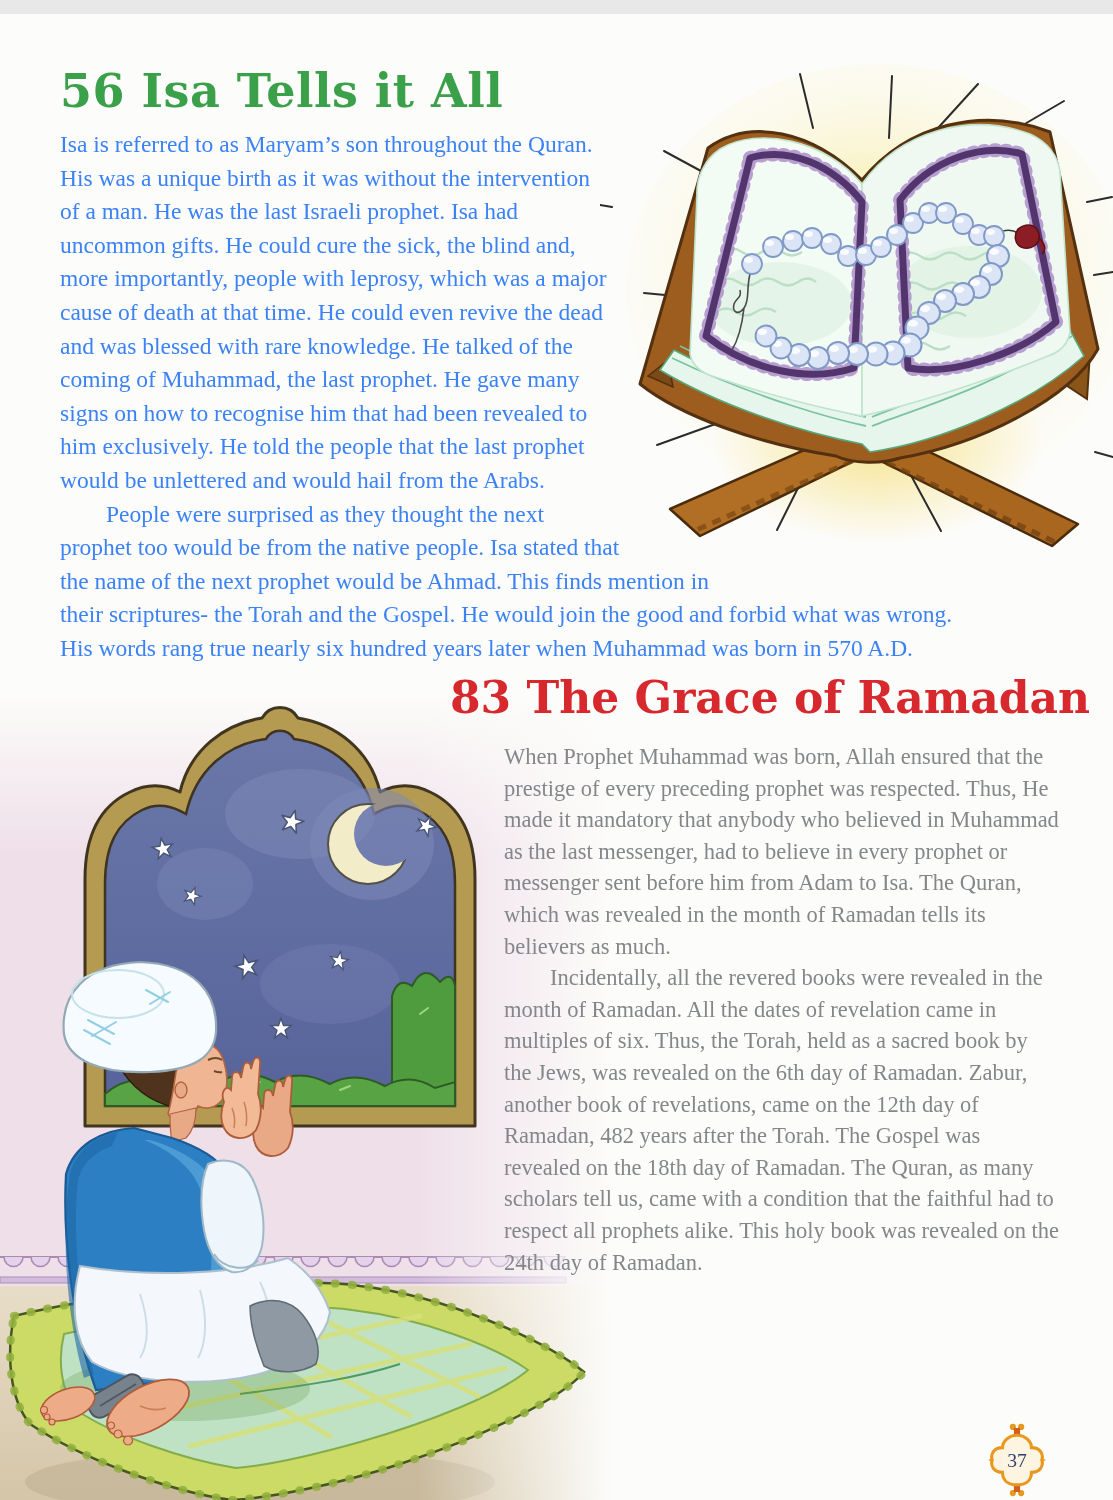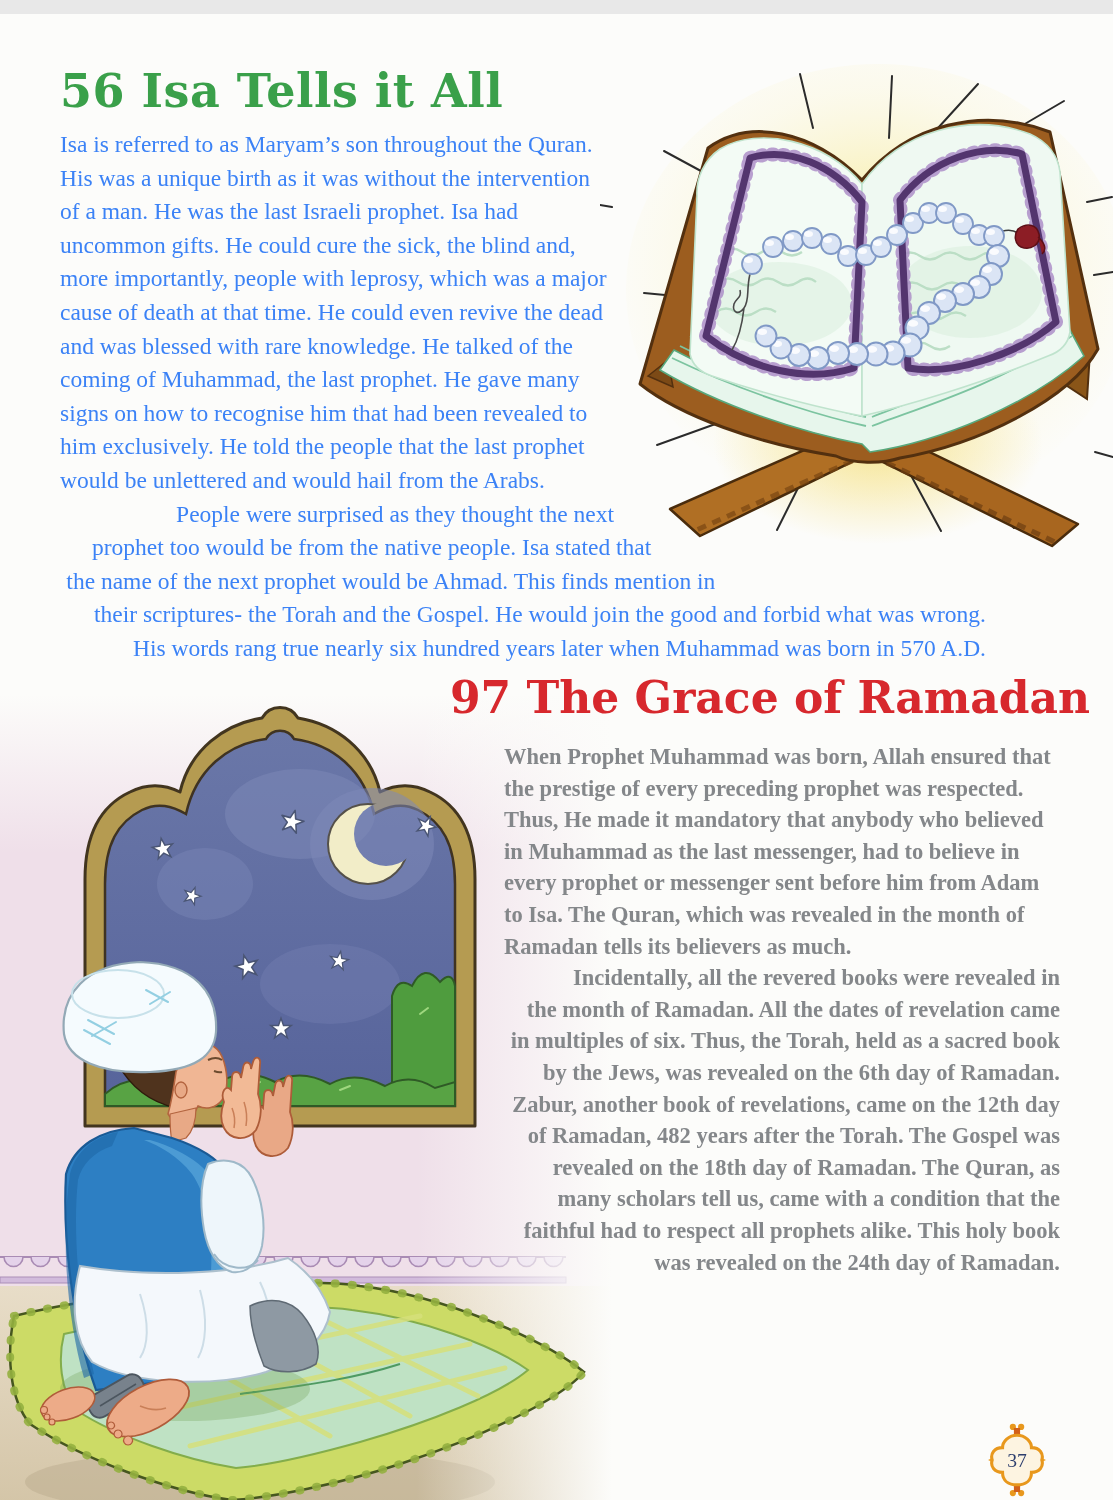--- a/index.html
+++ b/index.html
@@ -3,23 +3,23 @@
 <meta charset="utf-8">
 <style>
   html,body{margin:0;padding:0;background:#e8e8e8;}
   .page{position:relative;width:1113px;height:1500px;background:#fcfcfa;overflow:hidden;
         font-family:"Liberation Serif",serif;margin:14px auto;}
   .story-title{font-family:"DejaVu Serif",serif;font-weight:bold;margin:0;position:absolute;z-index:2;}
   #t56{left:60px;top:50px;font-size:46px;letter-spacing:0.5px;}
   #t57{left:450px;top:658px;width:640px;font-size:44px;text-align:center;white-space:nowrap;}
   .body-text{position:absolute;color:#84878a;z-index:2;}
   .body-text p{margin:0;}
-  .body-text p.indent{text-indent:46px;text-align:right;}
+  .body-text p.indent{text-indent:46px;}
   .body56{left:60px;top:114px;width:926px;font-size:23.5px;line-height:33.6px;}
-  .body57{left:504px;top:727px;width:556px;font-size:22.5px;line-height:31.6px;font-weight:bold;}
+  .body57{left:504px;top:727px;width:556px;font-size:22.5px;line-height:31.6px;}
   .book-float{float:right;width:372px;height:446px;
       shape-outside:polygon(0 0,100% 0,100% 100%,32% 100%,0 86%);}
   .quran-art{position:absolute;left:600px;top:40px;width:513px;height:540px;z-index:1;}
   .window-art{position:absolute;left:0;top:680px;width:612px;height:820px;z-index:1;}
   .page-number{position:absolute;left:986px;top:1406px;width:62px;height:80px;z-index:3;}
 </style>
 </head>
 <body>
 
 <div class="page" style="background: rgb(252, 252, 250);">
@@ -156,21 +156,21 @@
         <use href="#bead" transform="translate(276,300) scale(1.15)"></use>
       <use href="#bead" transform="translate(257,300) scale(1.1)"></use>
         <use href="#bead" transform="translate(238,299) scale(1.1)"></use>
       <use href="#bead" transform="translate(218,304) scale(1.1)"></use>
         <use href="#bead" transform="translate(199,301) scale(1.1)"></use>
       <use href="#bead" transform="translate(181,294) scale(1.05)"></use>
         <use href="#bead" transform="translate(166,282) scale(1.05)"></use>
     </g>
   </svg>
 
-  <h2 id="t57" class="story-title" style="color: rgb(215, 40, 45);">97 The Grace of Ramadan</h2>
+  <h2 id="t57" class="story-title" style="color: rgb(215, 40, 45);">83 The Grace of Ramadan</h2>
 
   <div class="body57 body-text" style="color: rgb(132, 135, 138);">
     <p>When Prophet Muhammad was born, Allah ensured that the prestige of every preceding prophet was respected. Thus, He made it mandatory that anybody who believed in Muhammad as the last messenger, had to believe in every prophet or messenger sent before him from Adam to Isa. The Quran, which was revealed in the month of Ramadan tells its believers as much.</p>
     <p class="indent">Incidentally, all the revered books were revealed in the month of Ramadan. All the dates of revelation came in multiples of six. Thus, the Torah, held as a sacred book by the Jews, was revealed on the 6th day of Ramadan. Zabur, another book of revelations, came on the 12th day of Ramadan, 482 years after the Torah. The Gospel was revealed on the 18th day of Ramadan. The Quran, as many scholars tell us, came with a condition that the faithful had to respect all prophets alike. This holy book was revealed on the 24th day of Ramadan.</p>
   </div>
 
   <svg class="window-art" viewBox="0 0 612 820">
     <defs>
       <linearGradient id="skyG" x1="0" y1="0" x2="0" y2="1">
         <stop offset="0%" stop-color="#6a77a8"></stop>

